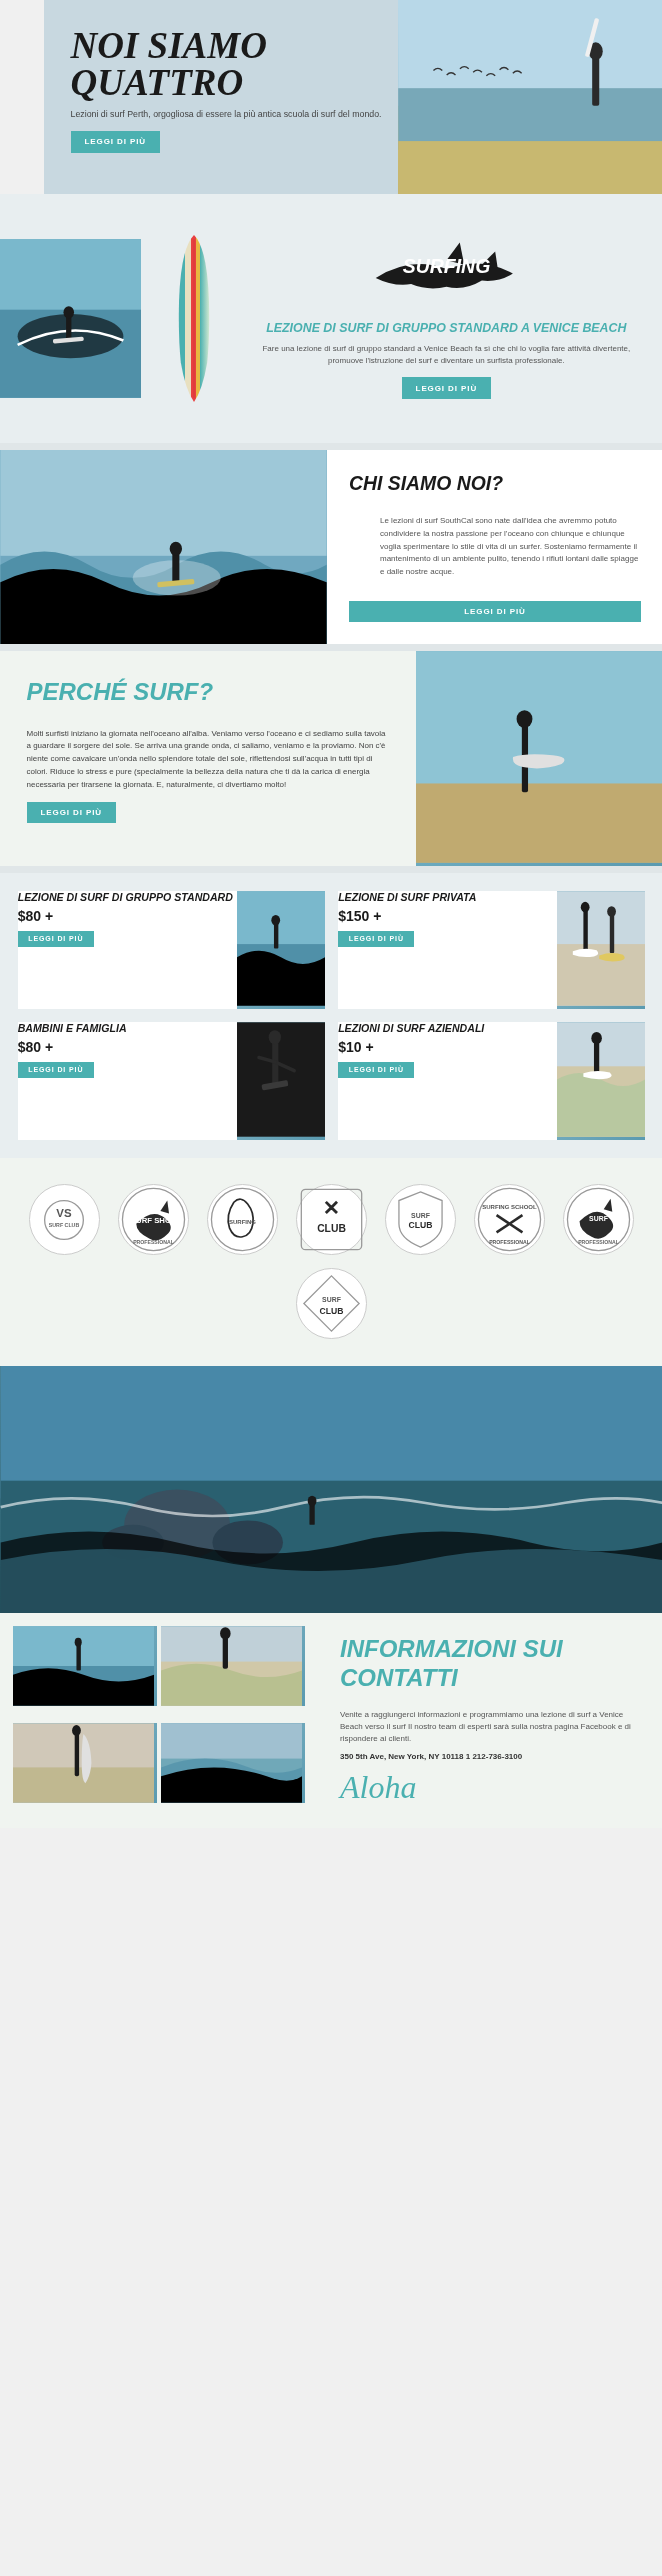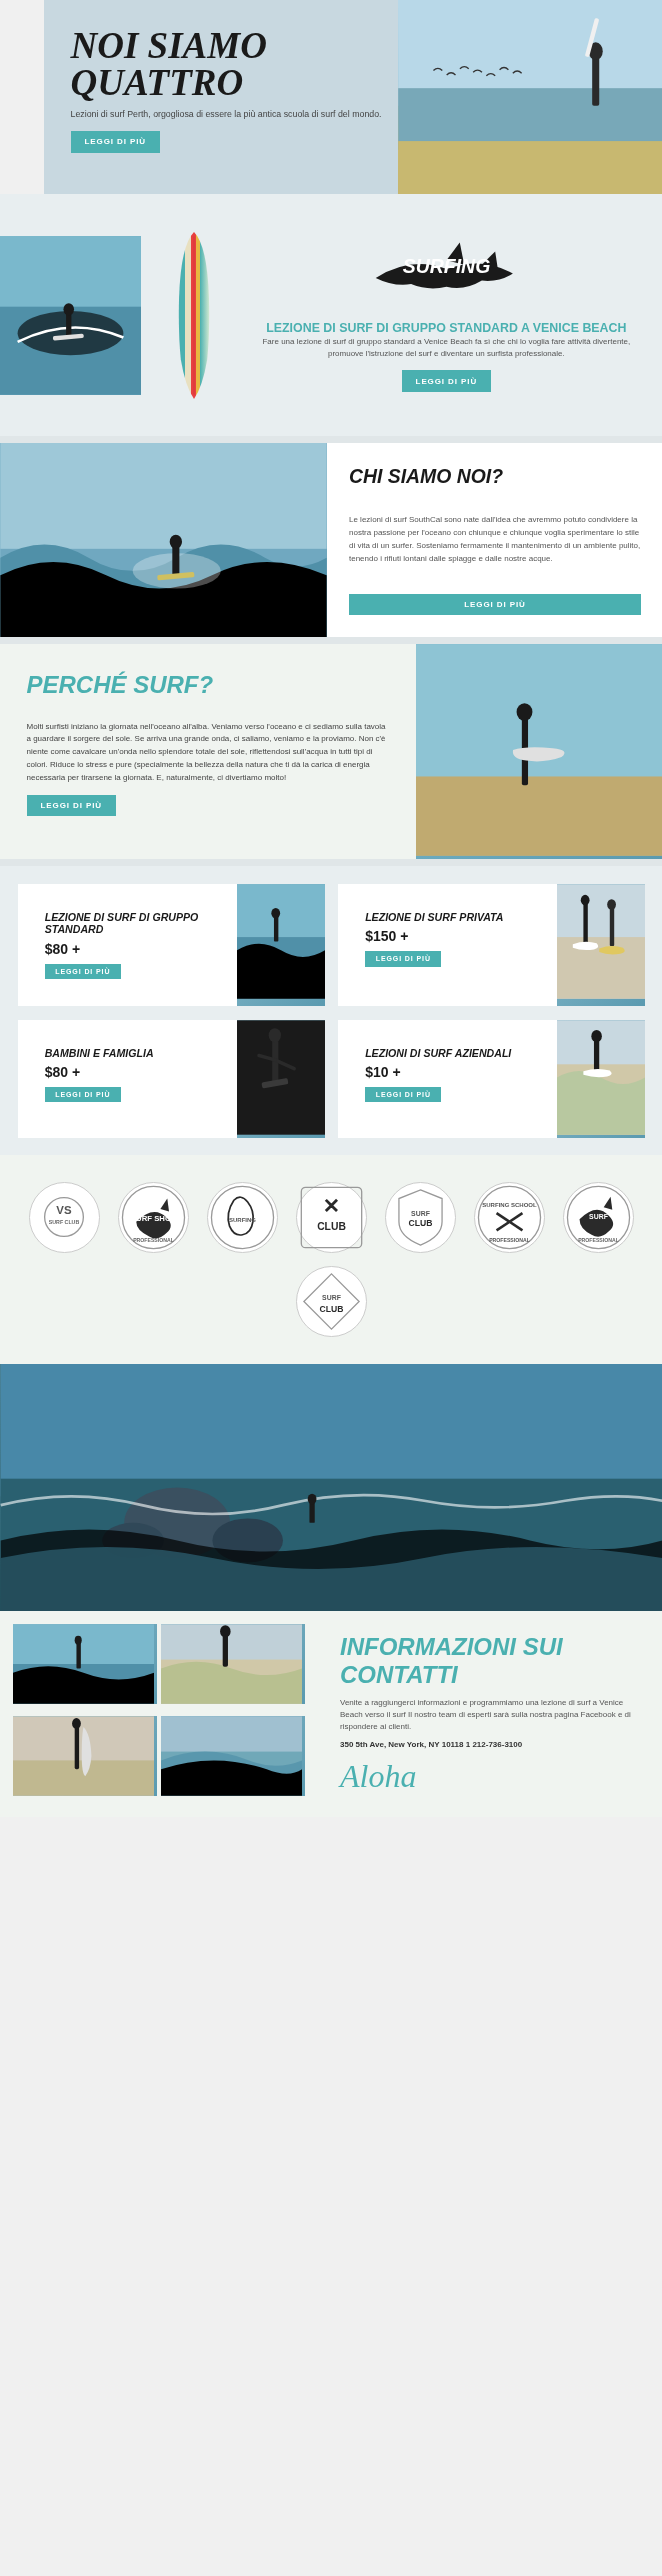--- a/index.html
+++ b/index.html
@@ -82,26 +82,28 @@
     .surfing-logo {
       text-align: center;
       flex: 1;
       padding: 17.7px 17.7px 17.7px 0;
     }
     .surf-lesson-title {
       font-size: 16px;
       font-weight: 900;
       color: #4ab0b0;
       text-transform: uppercase;
+      font-style: italic;
       line-height: 1.2;
       margin-top: 8.8px;
     }
     .surf-lesson-text {
       font-size: 8px;
       color: #555;
+      margin-top: 7px;
       line-height: 1.5;
     }
 
     
     .chi-siamo {
       width: 663px;
       display: flex;
       height: 194px;
     }
     .chi-siamo-img {
@@ -125,20 +127,21 @@
       font-weight: 900;
       color: #1a1a1a;
       text-transform: uppercase;
       font-style: italic;
     }
     .chi-siamo-text {
       font-size: 8px;
       color: #555;
       margin-top: 8.8px;
       line-height: 1.6;
+      margin-left: 31px;
     }
 
     
     .perche-surf {
       background: #f0f4f0;
       width: 663px;
       display: flex;
       align-items: stretch;
       min-height: 194px;
     }
@@ -176,21 +179,21 @@
       grid-template-columns: 1fr 1fr;
       gap: 13.3px;
     }
     .lesson-card {
       background: white;
       display: flex;
       align-items: stretch;
       overflow: hidden;
     }
     .lesson-card-content {
-      padding: 27px;
+      padding: 0;
       flex: 1;
     }
     .lesson-card-img {
       width: 88px;
       background: linear-gradient(135deg, #8bbccc 0%, #5a9ab0 100%);
       flex-shrink: 0;
       position: relative;
     }
     .lesson-title {
       font-size: 10.6px;
@@ -274,21 +277,21 @@
       font-size: 24px;
       font-weight: 900;
       color: #4ab0b0;
       text-transform: uppercase;
       font-style: italic;
       line-height: 1.2;
     }
     .contact-text {
       font-size: 8px;
       color: #555;
-      margin-top: 7px;
+      margin-top: 16px;
       line-height: 1.5;
     }
     .contact-addr {
       font-size: 8px;
       color: #333;
       margin-top: 7px;
       font-weight: bold;
     }
     .aloha-text {
       font-size: 32px;

